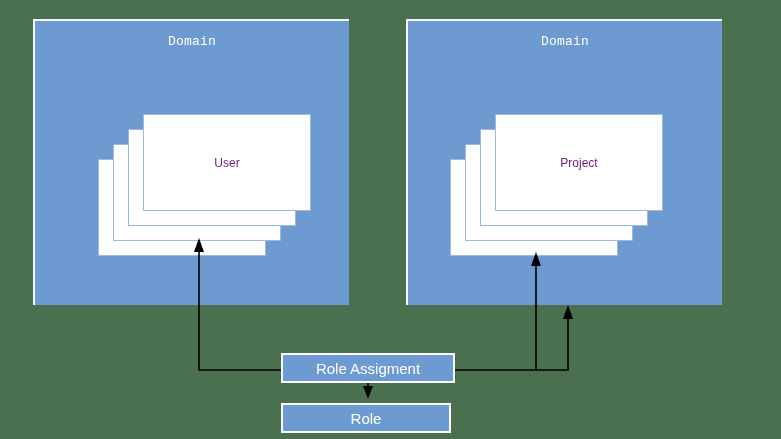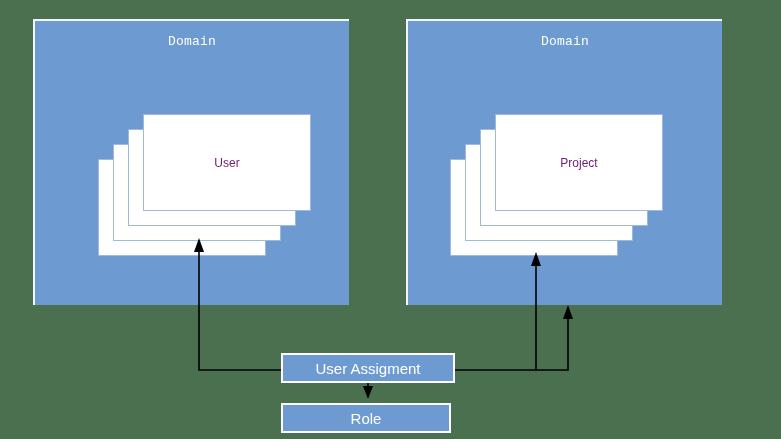--- a/index.html
+++ b/index.html
@@ -139,20 +139,20 @@
     <polygon points="536,252 531,266 541,266"></polygon>
 
     <polyline points="536,370 568,370 568,316"></polyline>
     <polygon points="568,305 563,319 573,319"></polygon>
 
     <line x1="368" y1="383" x2="368" y2="391"></line>
     <polygon points="368,399 363,386 373,386"></polygon>
   </svg>
 
   <div class="proc-box" style="left:281px; top:353px; width:174px; height:30px;">
-    <span>User Assigment</span>
+    <span>Role Assigment</span>
   </div>
 
   <div class="proc-box" style="left:281px; top:403px; width:170px; height:30px;">
     <span>Role</span>
   </div>
 
 </div>
 
 </body></html>

